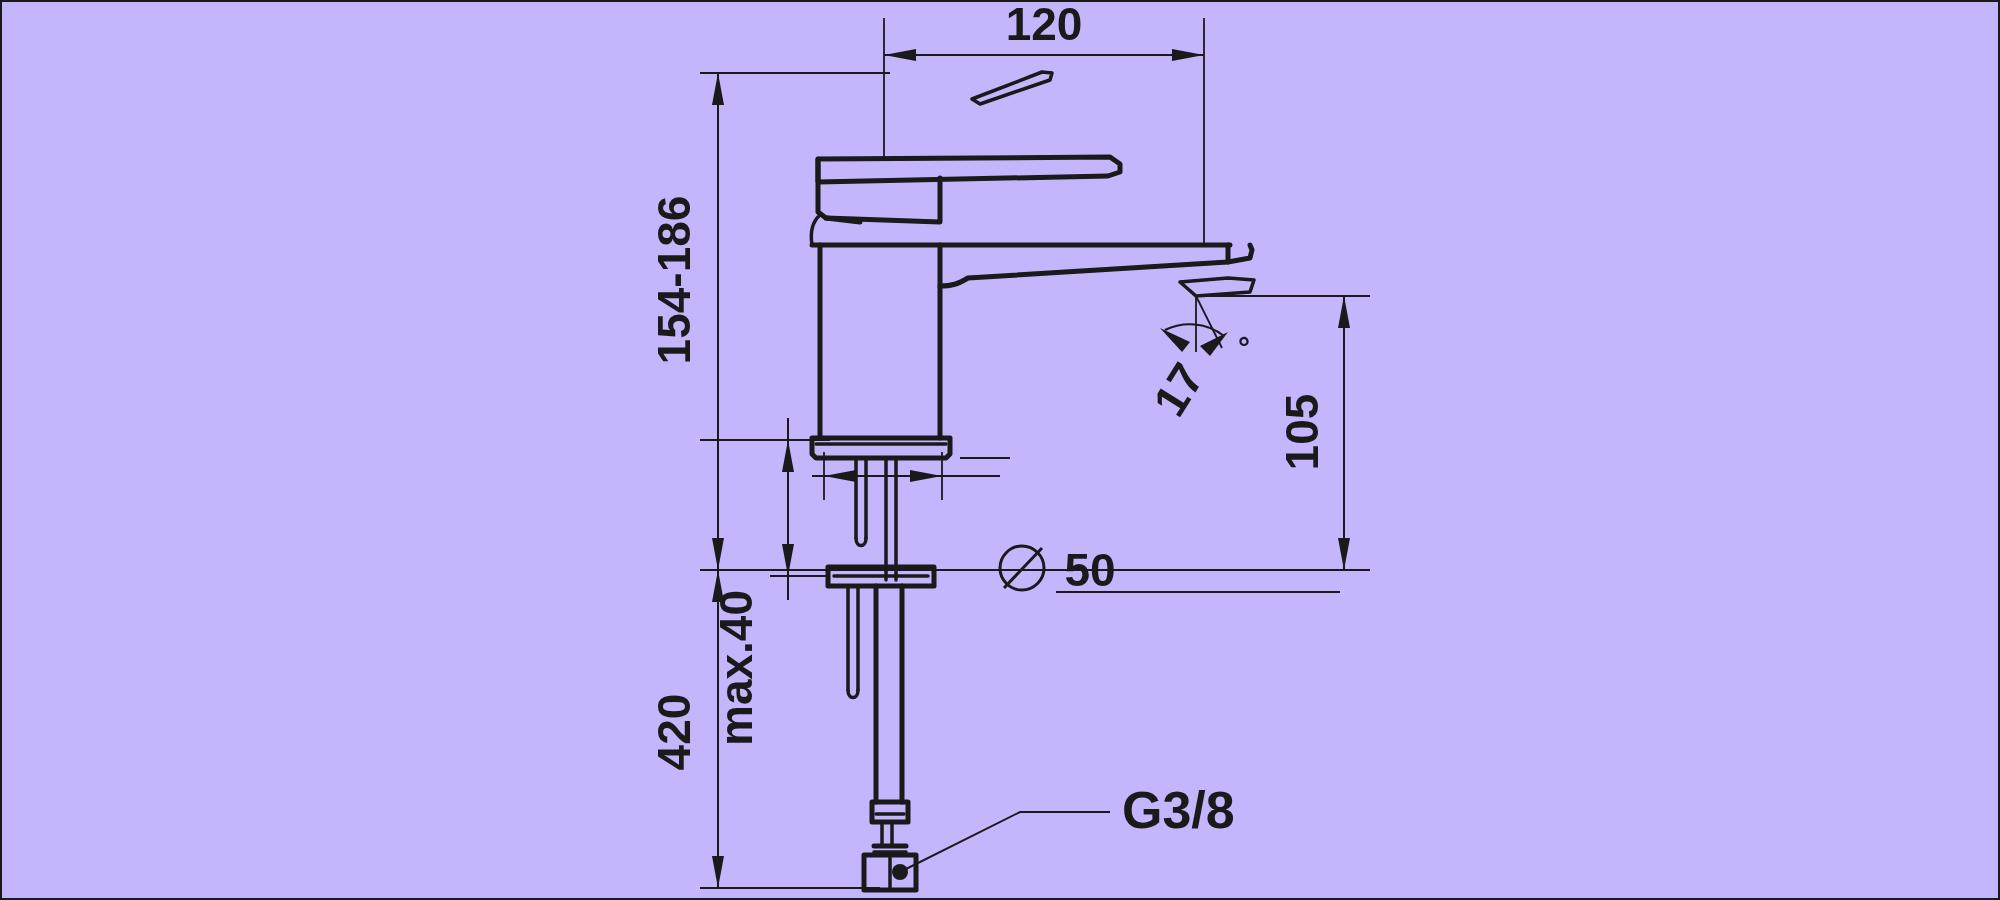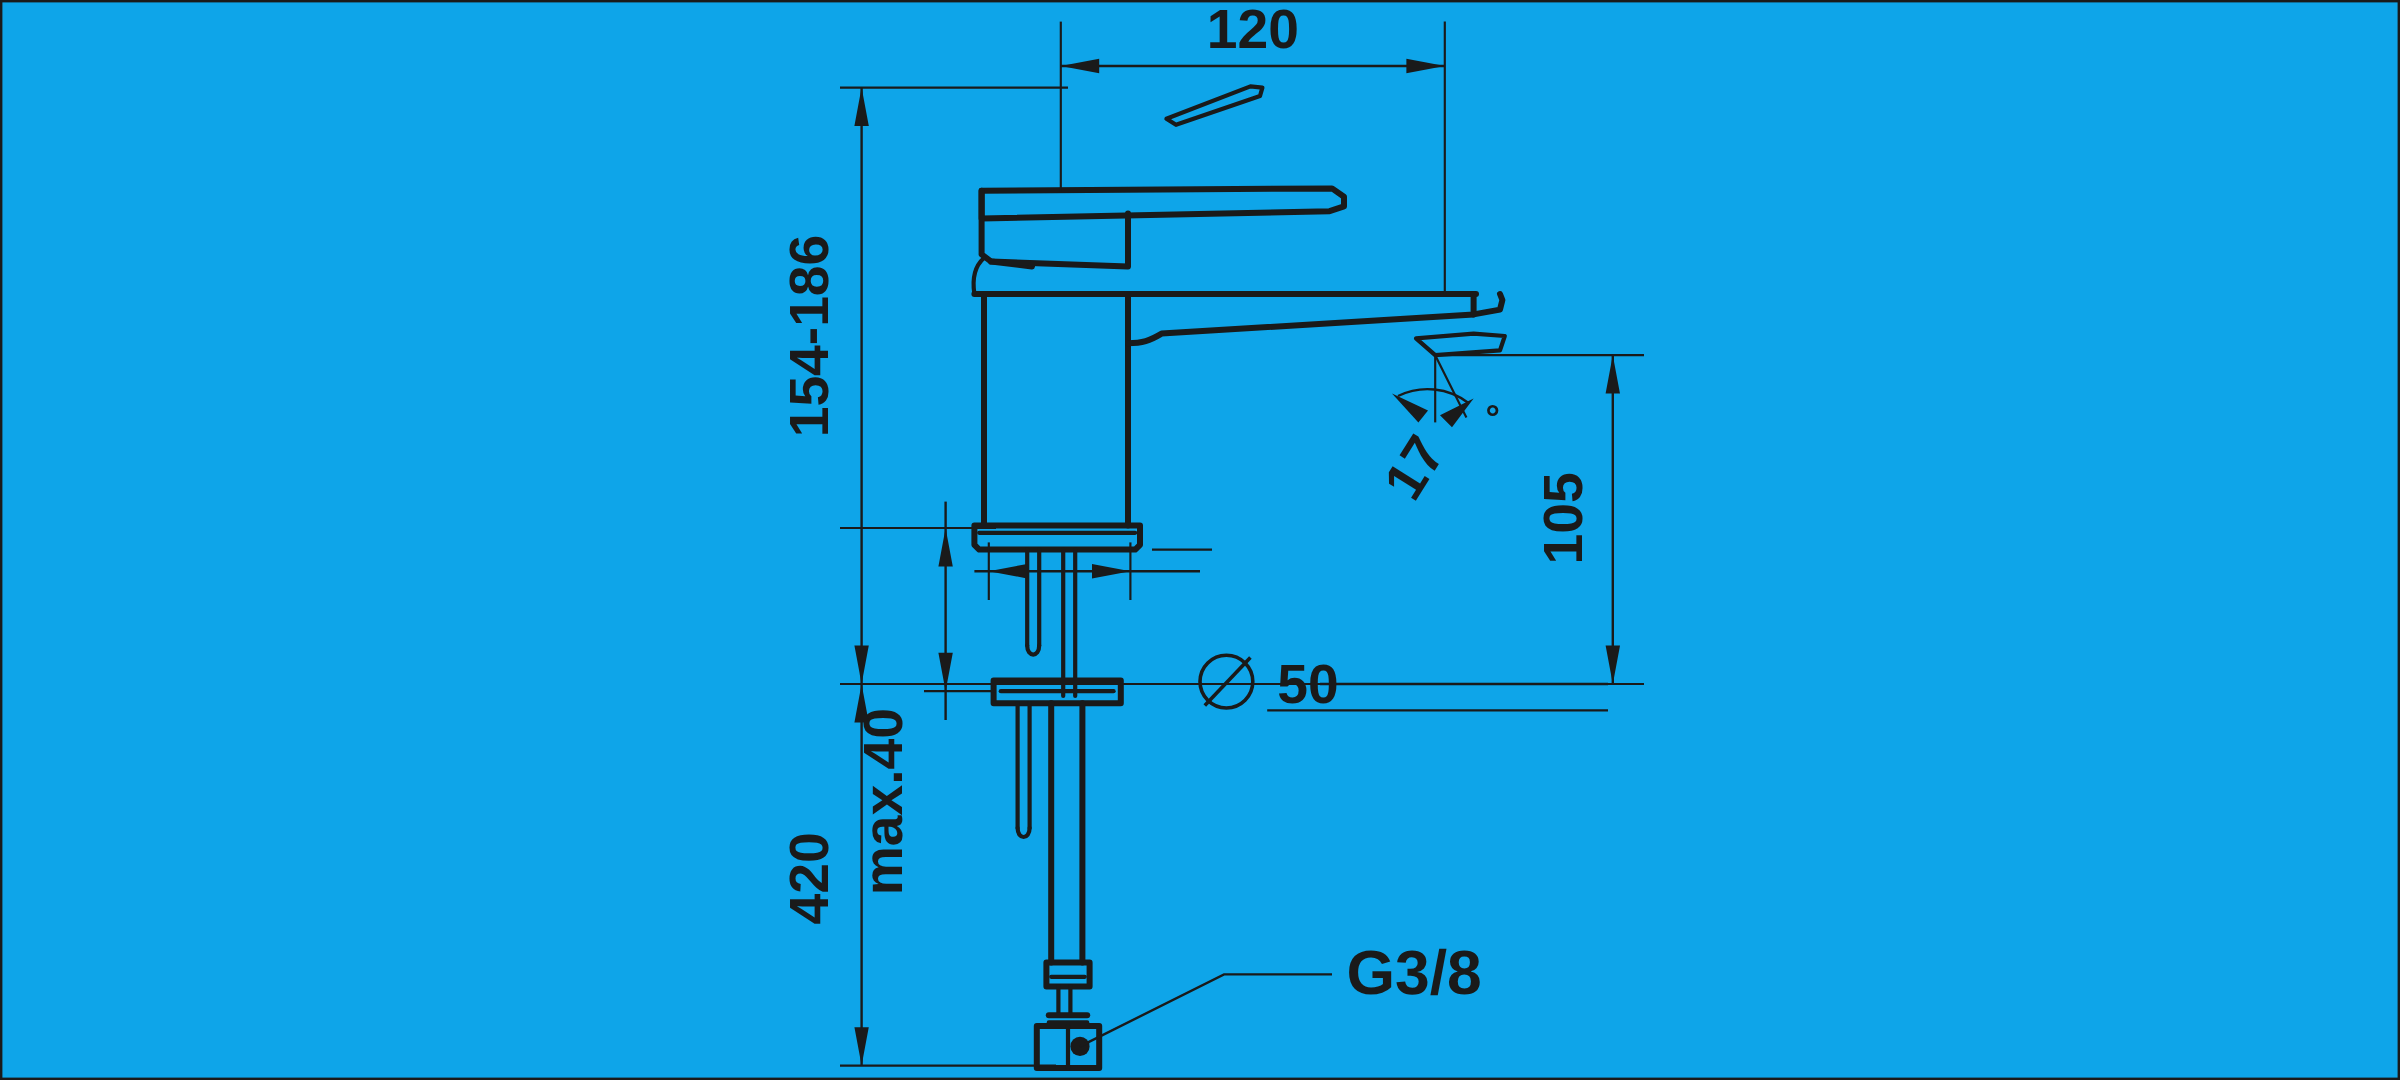--- a/index.html
+++ b/index.html
@@ -7,21 +7,21 @@
     padding: 0;
     background: #ffffff;
   }
   body {
     font-family: "Liberation Sans", sans-serif;
   }
   #stage {
     position: relative;
     width: 2000px;
     height: 900px;
-    background: #0ea5e9;
+    background: #c4b5fd;
     overflow: hidden;
   }
   #stage svg {
     position: absolute;
     left: 0;
     top: 0;
   }
   .dim-text {
     font-family: "Liberation Sans", sans-serif;
     font-weight: bold;

